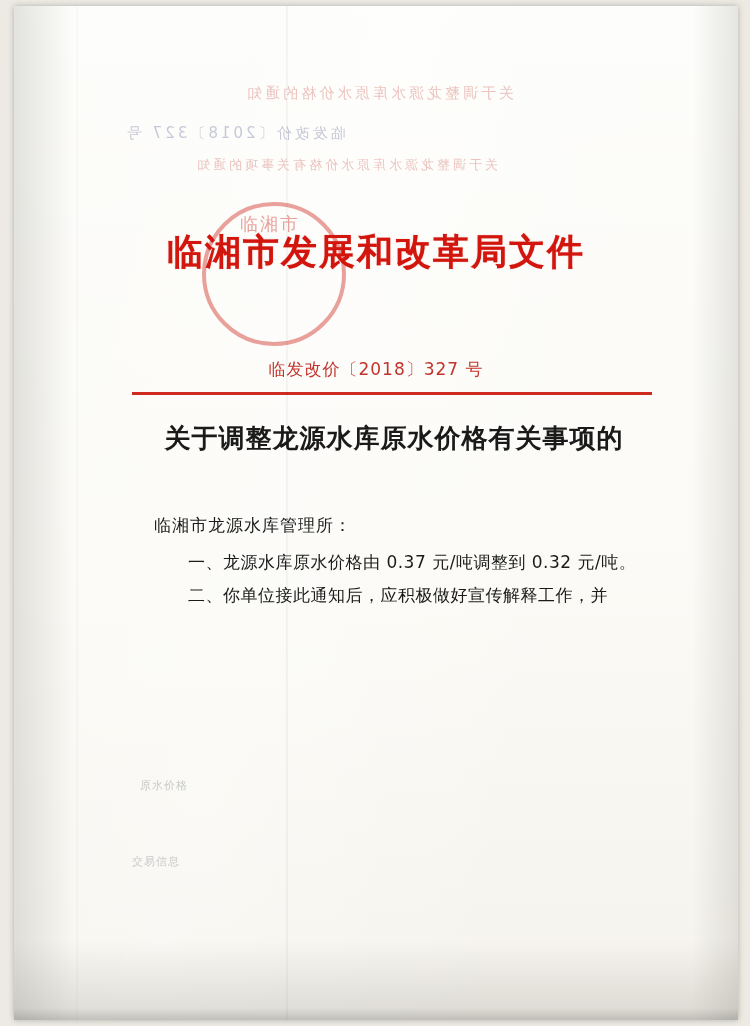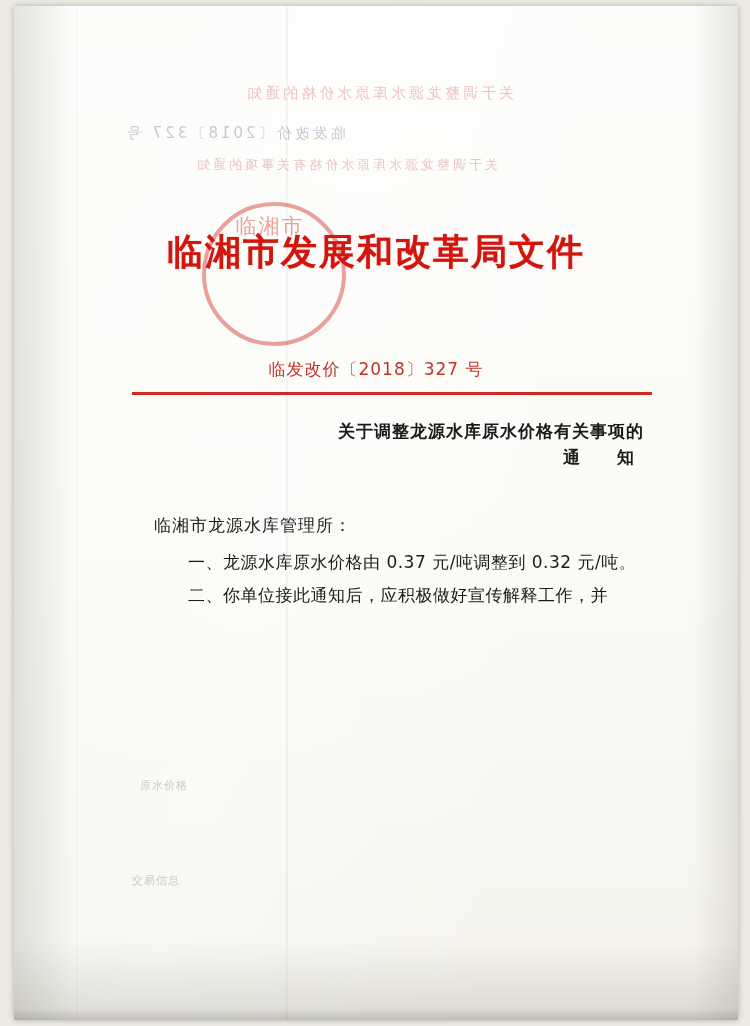--- a/index.html
+++ b/index.html
@@ -81,21 +81,21 @@
     pointer-events: none;
   }
   #seal-text {
     position: absolute;
     left: 206px;
     top: 206px;
     width: 100px;
     text-align: center;
     color: rgba(208,48,40,0.45);
     font-family: "DejaVu Sans", sans-serif;
-    font-size: 21px;
+    font-size: 18px;
     letter-spacing: 2px;
     pointer-events: none;
   }
   
   #masthead {
     position: absolute;
     left: 0; right: 0;
     top: 222px;
     text-align: center;
     color: #d2160e;
@@ -121,23 +121,23 @@
     width: 520px;
     top: 386px;
     height: 3px;
     background: #cf2a1f;
   }
   #title {
     position: absolute;
     left: 130px;
     width: 500px;
     top: 412px;
-    text-align: right;
-    font-family: "DejaVu Sans", sans-serif;
-    font-size: 17px;
+    text-align: center;
+    font-family: "DejaVu Sans", sans-serif;
+    font-size: 26px;
     font-weight: bold;
     color: #1a1a1a;
     line-height: 1.55;
     letter-spacing: 1px;
   }
   #title .line2 {
     letter-spacing: 10px;
   }
   #addressee {
     position: absolute;
@@ -195,32 +195,31 @@
     <div id="seal-text">临湘市</div>
 
     <div id="masthead">临湘市发展和改革局文件</div>
 
     <div id="doc-number">临发改价〔2018〕327 号</div>
 
     <div id="red-rule"></div>
 
     <div id="title">
       <div>关于调整龙源水库原水价格有关事项的</div>
-      <div class="line2">通　知</div>
     </div>
 
     <div id="addressee">临湘市龙源水库管理所：</div>
 
     <div id="body">
       <p class="indent">一、龙源水库原水价格由 0.37 元/吨调整到 0.32 元/吨。</p>
       <p class="indent">二、你单位接此通知后，应积极做好宣传解释工作，并</p>
     </div>
 
     <div class="annot" style="left:126px; top:772px;">原水价格</div>
-    <div class="annot" style="left:118px; top:867px;">交易信息</div>
+    <div class="annot" style="left:118px; top:848px;">交易信息</div>
 
     <div class="fold" style="left:272px;"></div>
     <div class="fold" style="left:62px; opacity:.3;"></div>
     <div class="shade" id="shade-left"></div>
     <div class="shade" id="shade-right"></div>
     <div class="shade" id="shade-bottom"></div>
     <div class="clip-bottom"></div>
   </div>
 </div>
 

